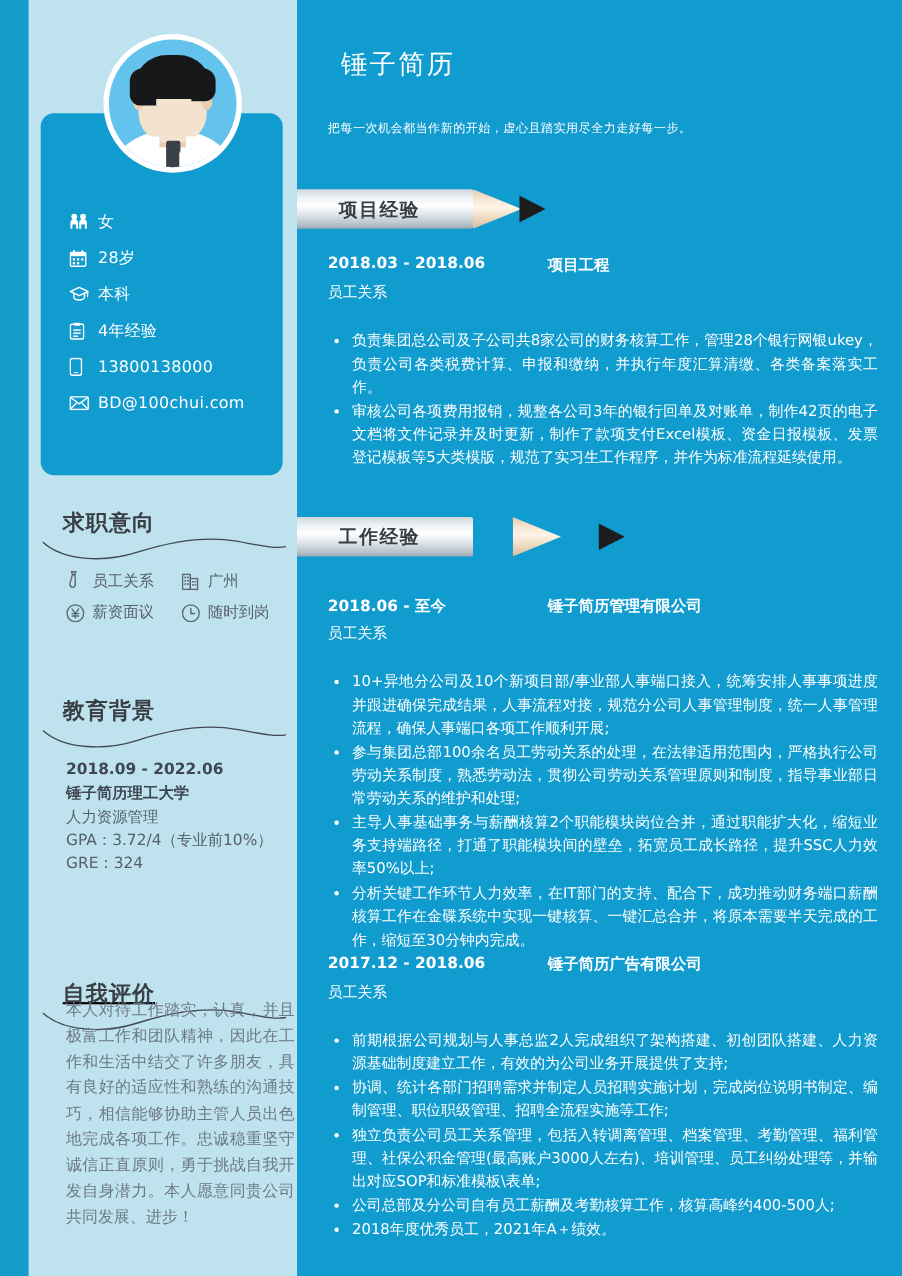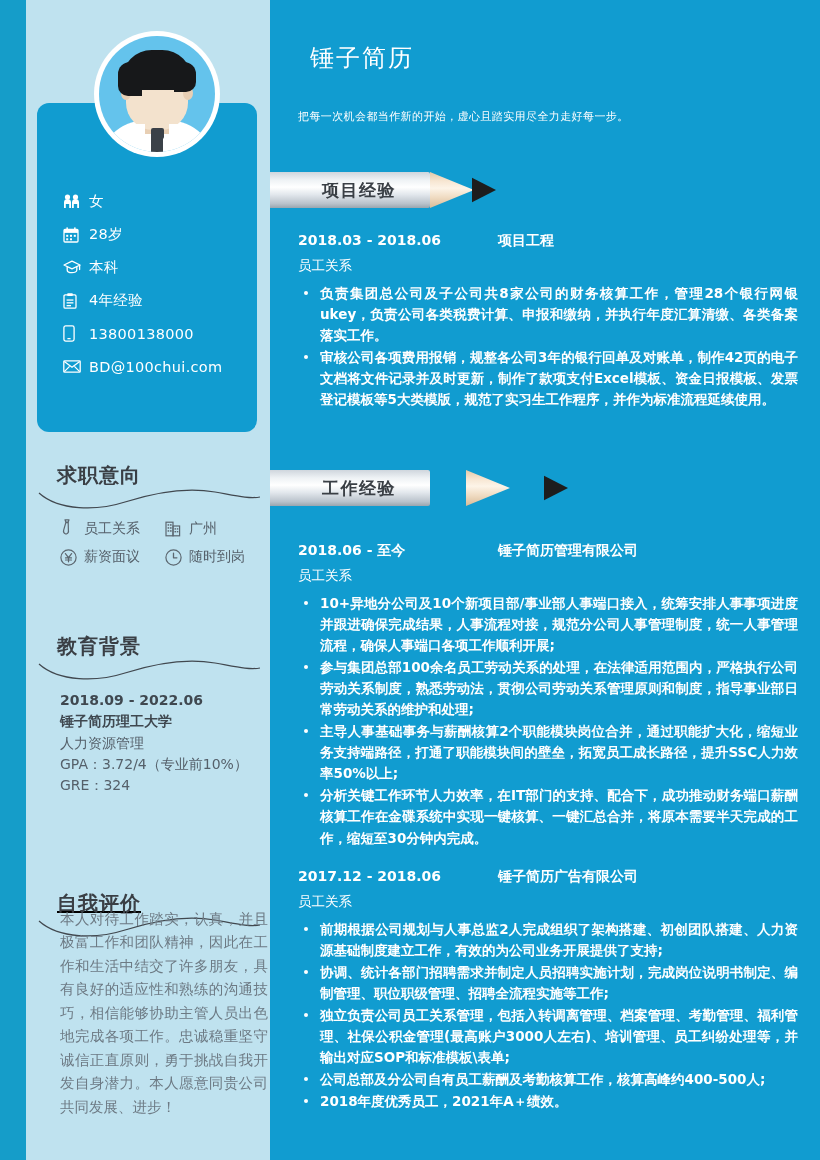--- a/index.html
+++ b/index.html
@@ -78,39 +78,39 @@
   .slogan { position:absolute; left:28px; top:109px; font-size:11px; color:#ffffff; letter-spacing:.4px; }
 
   
   .pencil { position:absolute; left:0; height:36px; display:flex; align-items:stretch; }
   .pencil-body {
     width:160px; position:relative;
     background:linear-gradient(to bottom,#cfd6dd 0%,#eef2f5 22%,#ffffff 42%,#e3e8ed 62%,#b9c2cb 88%,#9aa5af 100%);
     border-radius:0 2px 2px 0;
     display:flex; align-items:center;
   }
-  .pencil-label { padding-left:52px; font-size:17px; font-weight:bold; color:#3a3f45; letter-spacing:1.5px; }
+  .pencil-label { padding-left:38px; font-size:17px; font-weight:bold; color:#3a3f45; letter-spacing:1.5px; }
   .pencil-wood {
     width:44px;
     background:linear-gradient(to bottom,#e4c9a8 0%,#f7e6d2 25%,#fdf4e8 45%,#f0dcc3 70%,#d9bb97 100%);
     clip-path:polygon(0 0,0 100%,100% 50%);
   }
   .pencil-tip {
     width:24px;
     background:#1d1d1d;
     clip-path:polygon(0 16%,0 84%,100% 50%);
     margin-left:-2px;
   }
 
   .entry { position:absolute; left:28px; width:500px; }
   .entry-head { position:relative; height:21px;margin-top:11px; }
   .entry-date { position:absolute; left:0; top:0; font-size:14px; font-weight:bold; color:#ffffff; }
   .entry-org { position:absolute; left:200px; top:0; font-size:14px; font-weight:bold; color:#ffffff;text-align:center; }
   .entry-role { font-size:13.5px; color:#ffffff; margin-top:4px; }
-  .bullets { margin-top:8px; list-style:none;font-weight:bold; }
+  .bullets { margin-top:25px; list-style:none; }
   .bullets li {
     position:relative; padding-left:22px; margin-bottom:1px;
     color:#ffffff; font-size:13.5px; line-height:1.56; text-align:justify;
   }
   .bullets li:before {
     content:""; position:absolute; left:6px; top:8px;
     width:4px; height:4px; border-radius:50%; background:#ffffff;
   }
 </style>
 </head>

